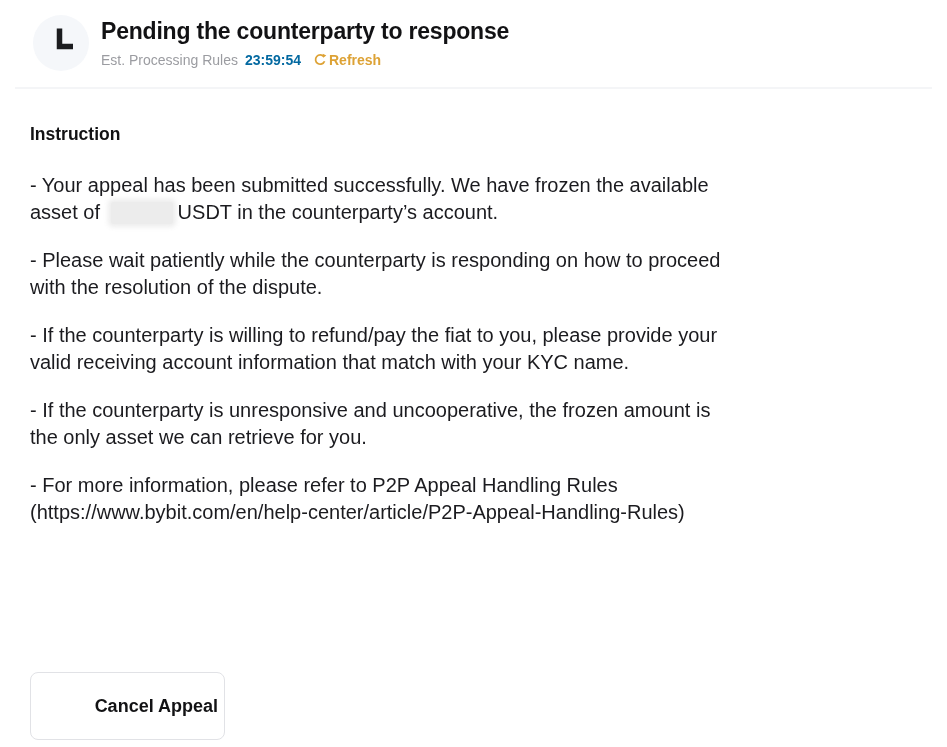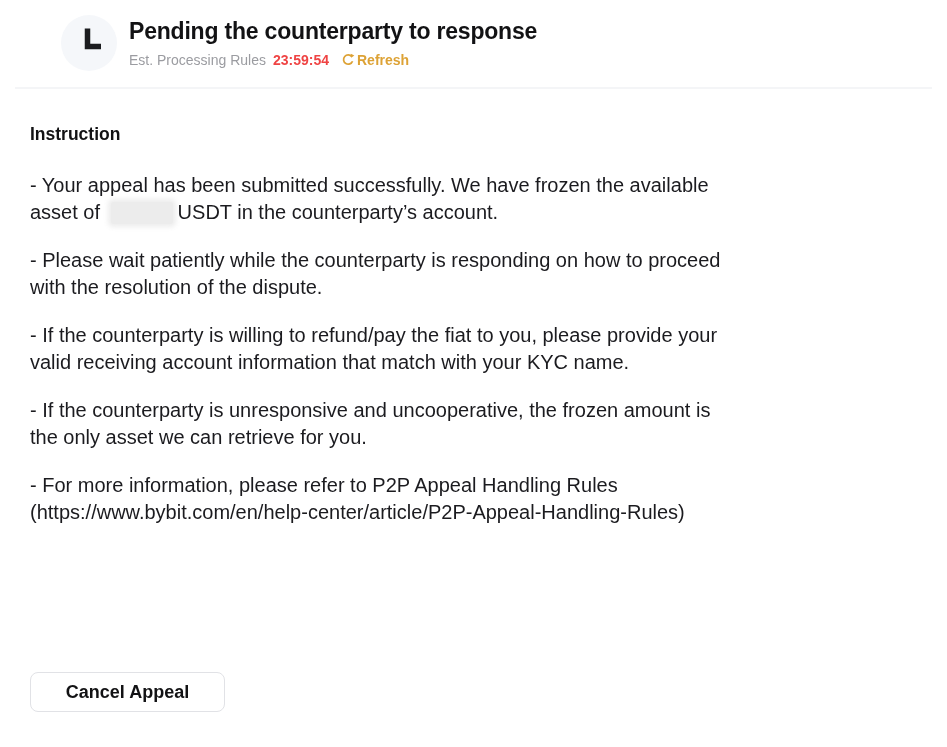--- a/index.html
+++ b/index.html
@@ -13,21 +13,20 @@
     overflow: hidden;
   }
   .page { width: 947px; height: 747px; position: relative; }
 
   
   .header {
     display: flex;
     align-items: flex-start;
     gap: 12px;
     padding: 15px 30px 0 33px;
-    margin-left: 28px;
   }
   .clock-badge {
     width: 56px;
     height: 56px;
     border-radius: 50%;
     background: #f5f7fa;
     display: flex;
     align-items: center;
     justify-content: center;
     flex: 0 0 auto;
@@ -42,21 +41,21 @@
     letter-spacing: -0.2px;
   }
   .sub-line {
     margin-top: 6px;
     font-size: 14px;
     line-height: 18px;
     display: flex;
     align-items: center;
   }
   .proc-label { color: #9b9ca1; }
-  .proc-time { color: #ef4444; font-weight: 700; margin-left: 7px; }
+  .proc-time { color: #0369a1; font-weight: 700; margin-left: 7px; }
   .refresh-btn {
     margin-left: 12px;
     color: #dda235;
     font-weight: 700;
     display: inline-flex;
     align-items: center;
     gap: 2px;
     cursor: pointer;
     user-select: none;
   }
@@ -90,29 +89,30 @@
     border-radius: 2px;
     box-shadow: 0 0 5px 3px rgba(236,236,236,0.95);
     vertical-align: -5px;
     margin: 0 5px;
   }
 
   
   .footer { position: absolute; left: 30px; top: 672px; }
   .cancel-btn {
     width: 195px;
-    height: 40px;
+    height: 68px;
     background: #ffffff;
     border: 1px solid #e1e2e6;
     border-radius: 8px;
     font-family: "Liberation Sans", "DejaVu Sans", sans-serif;
     font-size: 18px;
     font-weight: 700;
     color: #121214;
     cursor: pointer;
+    text-align: right;
   }
 </style>
 </head>
 <body>
 
 <div class="page">
 
   <header class="header">
     <div class="clock-badge">
       <svg width="56" height="56" viewBox="0 0 56 56" aria-hidden="true">

